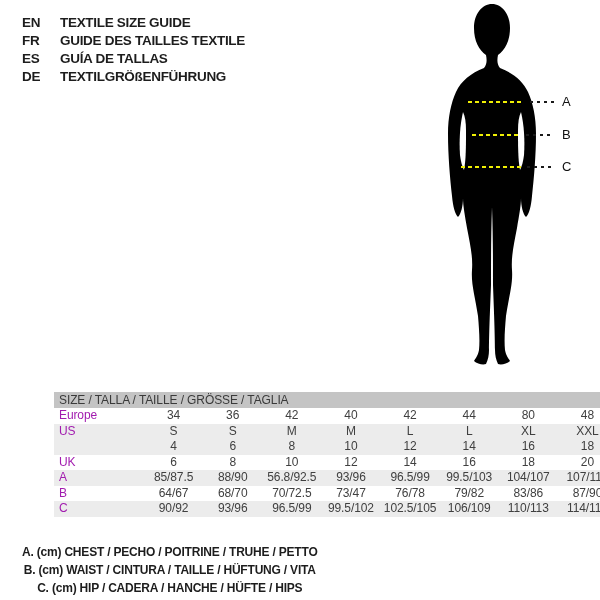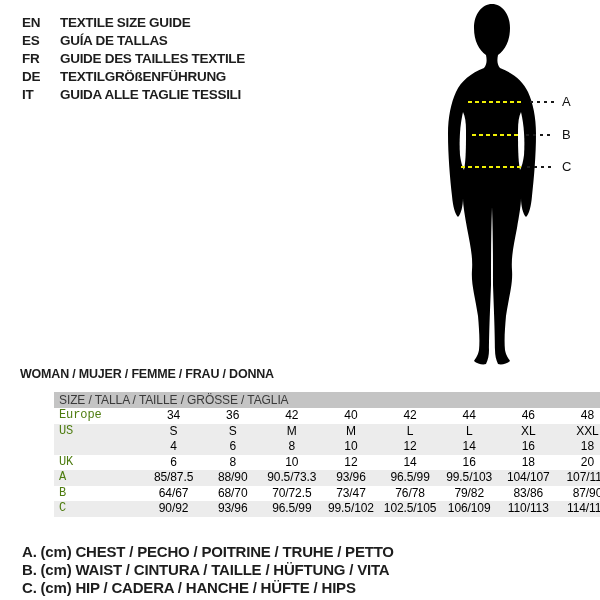--- a/index.html
+++ b/index.html
@@ -25,52 +25,48 @@
   .measure-label{position:absolute;font-size:13px;line-height:15px;color:#111;}
 
   
   .woman-title{position:absolute;left:20px;top:367px;font-size:12.5px;font-weight:bold;letter-spacing:-0.2px;white-space:nowrap;}
 
   
   .size-table{position:absolute;left:18px;top:392px;width:563px;font-size:12px;letter-spacing:-0.1px;margin-left:36px;}
   .t-header{background:#c4c4c4;color:#3a3a3a;height:16px;line-height:16px;padding-left:5px;white-space:nowrap;}
   .t-row{display:flex;height:15.5px;line-height:15.5px;}
   .t-row.shaded{background:#ececec;}
-  .t-row .t-label{width:90px;flex:0 0 90px;padding-left:5px;box-sizing:border-box;color:#4d7c0f;font-family:Liberation Mono, monospace;}
-  .t-row .t-cell{flex:1;text-align:center;color:#000000;}
+  .t-row .t-label{width:90px;flex:0 0 90px;padding-left:5px;box-sizing:border-box;color:#a21caf;}
+  .t-row .t-cell{flex:1;text-align:center;color:#404040;}
 
   
   .legend-block{position:absolute;left:22px;top:543px;}
-  .legend-line{font-size:15px;font-weight:bold;line-height:18px;letter-spacing:-0.2px;white-space:nowrap;}
+  .legend-line{font-size:12px;font-weight:bold;line-height:18px;letter-spacing:-0.2px;white-space:nowrap;text-align:center;}
 </style>
 </head>
 <body>
 
 <div class="page">
 
   <div class="lang-block">
       <div class="lang-row">
         <span class="lang-code">EN</span>
         <span class="lang-label">TEXTILE SIZE GUIDE</span>
       </div>
       <div class="lang-row">
+        <span class="lang-code">FR</span>
+        <span class="lang-label">GUIDE DES TAILLES TEXTILE</span>
+      </div>
+      <div class="lang-row">
         <span class="lang-code">ES</span>
         <span class="lang-label">GUÍA DE TALLAS</span>
       </div>
       <div class="lang-row">
-        <span class="lang-code">FR</span>
-        <span class="lang-label">GUIDE DES TAILLES TEXTILE</span>
-      </div>
-      <div class="lang-row">
         <span class="lang-code">DE</span>
         <span class="lang-label">TEXTILGRÖßENFÜHRUNG</span>
-      </div>
-      <div class="lang-row">
-        <span class="lang-code">IT</span>
-        <span class="lang-label">GUIDA ALLE TAGLIE TESSILI</span>
       </div>
     </div>
 
   <div class="figure-wrap">
     <svg width="600" height="380" viewBox="0 0 600 380" aria-hidden="true">
       <path fill="#000" d="M492,4
         C502,4 510,14 510,28
         C510,41 505,50 498,55
         C497,60 497,64 500,68
         C513,73 523,81 528,92
@@ -114,34 +110,33 @@
 
     <div class="measure-line dash-yellow" style="left:472px;top:134px;width:48px;"></div>
     <div class="measure-line dash-black" style="left:526px;top:134px;width:27px;"></div>
     <span class="measure-label" style="left:562px;top:127px;">B</span>
 
     <div class="measure-line dash-yellow" style="left:461px;top:166px;width:60px;"></div>
     <div class="measure-line dash-black" style="left:527px;top:166px;width:25px;"></div>
     <span class="measure-label" style="left:562px;top:159px;">C</span>
   </div>
 
-  <div class="woman-title">WOMAN / MUJER / FEMME / FRAU / DONNA</div>
 
   <div class="size-table">
     <div class="t-header">SIZE / TALLA / TAILLE / GRÖSSE / TAGLIA</div>
     <div id="table-body">
         <div class="t-row">
           <span class="t-label">Europe</span>
           <span class="t-cell">34</span>
           <span class="t-cell">36</span>
           <span class="t-cell">42</span>
           <span class="t-cell">40</span>
           <span class="t-cell">42</span>
           <span class="t-cell">44</span>
-          <span class="t-cell">46</span>
+          <span class="t-cell">80</span>
           <span class="t-cell">48</span>
         </div>
         <div class="t-row shaded">
           <span class="t-label">US</span>
           <span class="t-cell">S</span>
           <span class="t-cell">S</span>
           <span class="t-cell">M</span>
           <span class="t-cell">M</span>
           <span class="t-cell">L</span>
           <span class="t-cell">L</span>
@@ -167,21 +162,21 @@
           <span class="t-cell">12</span>
           <span class="t-cell">14</span>
           <span class="t-cell">16</span>
           <span class="t-cell">18</span>
           <span class="t-cell">20</span>
         </div>
         <div class="t-row shaded">
           <span class="t-label">A</span>
           <span class="t-cell">85/87.5</span>
           <span class="t-cell">88/90</span>
-          <span class="t-cell">90.5/73.3</span>
+          <span class="t-cell">56.8/92.5</span>
           <span class="t-cell">93/96</span>
           <span class="t-cell">96.5/99</span>
           <span class="t-cell">99.5/103</span>
           <span class="t-cell">104/107</span>
           <span class="t-cell">107/110</span>
         </div>
         <div class="t-row">
           <span class="t-label">B</span>
           <span class="t-cell">64/67</span>
           <span class="t-cell">68/70</span>

